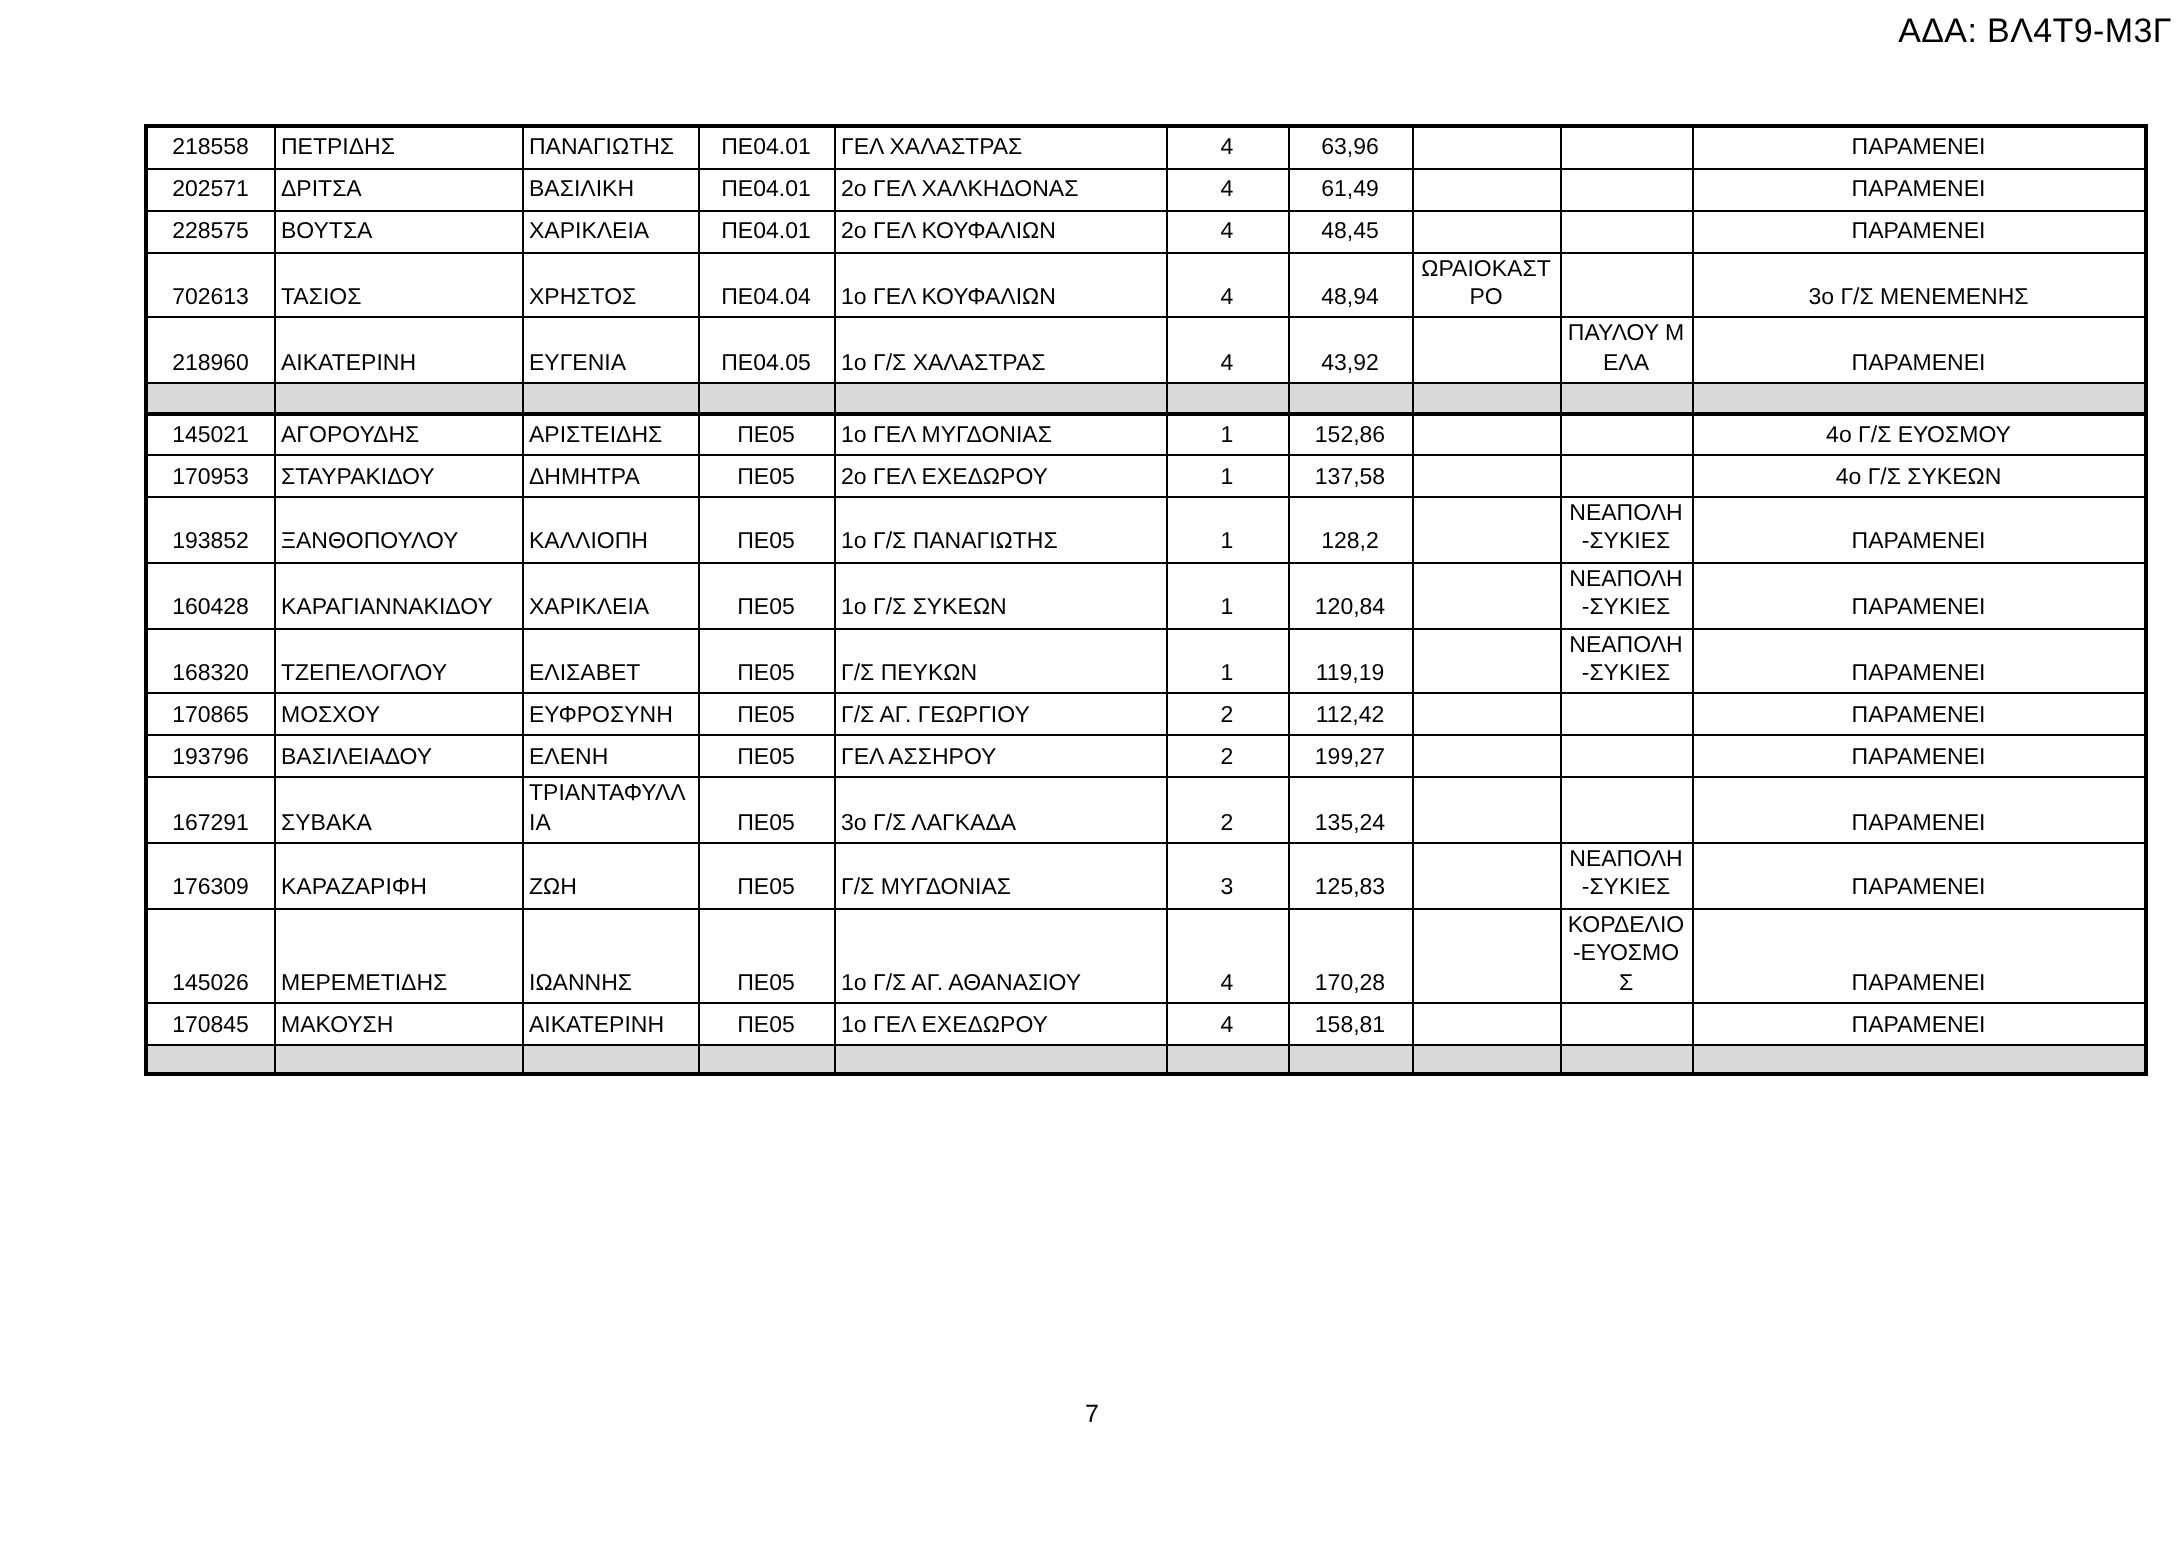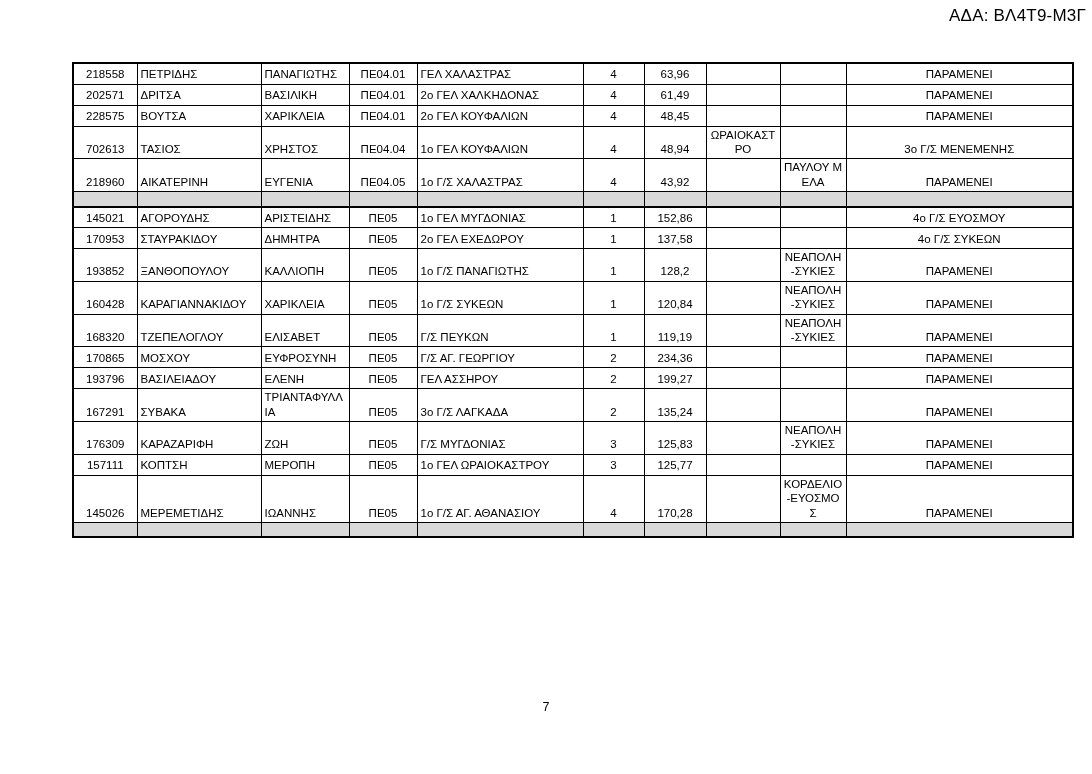--- a/index.html
+++ b/index.html
@@ -206,21 +206,21 @@
           <td class="c8">ΝΕΑΠΟΛΗ-ΣΥΚΙΕΣ</td>
           <td class="c9">ΠΑΡΑΜΕΝΕΙ</td>
         </tr>
         <tr class="data">
           <td class="c0">170865</td>
           <td class="c1">ΜΟΣΧΟΥ</td>
           <td class="c2">ΕΥΦΡΟΣΥΝΗ</td>
           <td class="c3">ΠΕ05</td>
           <td class="c4">Γ/Σ ΑΓ. ΓΕΩΡΓΙΟΥ</td>
           <td class="c5">2</td>
-          <td class="c6">234,36</td>
+          <td class="c6">112,42</td>
           <td class="c7"></td>
           <td class="c8"></td>
           <td class="c9">ΠΑΡΑΜΕΝΕΙ</td>
         </tr>
         <tr class="data">
           <td class="c0">193796</td>
           <td class="c1">ΒΑΣΙΛΕΙΑΔΟΥ</td>
           <td class="c2">ΕΛΕΝΗ</td>
           <td class="c3">ΠΕ05</td>
           <td class="c4">ΓΕΛ ΑΣΣΗΡΟΥ</td>
@@ -248,41 +248,41 @@
           <td class="c2">ΖΩΗ</td>
           <td class="c3">ΠΕ05</td>
           <td class="c4">Γ/Σ ΜΥΓΔΟΝΙΑΣ</td>
           <td class="c5">3</td>
           <td class="c6">125,83</td>
           <td class="c7"></td>
           <td class="c8">ΝΕΑΠΟΛΗ-ΣΥΚΙΕΣ</td>
           <td class="c9">ΠΑΡΑΜΕΝΕΙ</td>
         </tr>
         <tr class="data">
-          <td class="c0">157111</td>
-          <td class="c1">ΚΟΠΤΣΗ</td>
-          <td class="c2">ΜΕΡΟΠΗ</td>
-          <td class="c3">ΠΕ05</td>
-          <td class="c4">1ο ΓΕΛ ΩΡΑΙΟΚΑΣΤΡΟΥ</td>
-          <td class="c5">3</td>
-          <td class="c6">125,77</td>
-          <td class="c7"></td>
-          <td class="c8"></td>
-          <td class="c9">ΠΑΡΑΜΕΝΕΙ</td>
-        </tr>
-        <tr class="data">
           <td class="c0">145026</td>
           <td class="c1">ΜΕΡΕΜΕΤΙΔΗΣ</td>
           <td class="c2">ΙΩΑΝΝΗΣ</td>
           <td class="c3">ΠΕ05</td>
           <td class="c4">1ο Γ/Σ ΑΓ. ΑΘΑΝΑΣΙΟΥ</td>
           <td class="c5">4</td>
           <td class="c6">170,28</td>
           <td class="c7"></td>
           <td class="c8">ΚΟΡΔΕΛΙΟ-ΕΥΟΣΜΟΣ</td>
+          <td class="c9">ΠΑΡΑΜΕΝΕΙ</td>
+        </tr>
+        <tr class="data">
+          <td class="c0">170845</td>
+          <td class="c1">ΜΑΚΟΥΣΗ</td>
+          <td class="c2">ΑΙΚΑΤΕΡΙΝΗ</td>
+          <td class="c3">ΠΕ05</td>
+          <td class="c4">1ο ΓΕΛ ΕΧΕΔΩΡΟΥ</td>
+          <td class="c5">4</td>
+          <td class="c6">158,81</td>
+          <td class="c7"></td>
+          <td class="c8"></td>
           <td class="c9">ΠΑΡΑΜΕΝΕΙ</td>
         </tr>
         <tr class="sep">
           <td class="c0"></td>
           <td class="c1"></td>
           <td class="c2"></td>
           <td class="c3"></td>
           <td class="c4"></td>
           <td class="c5"></td>
           <td class="c6"></td>

